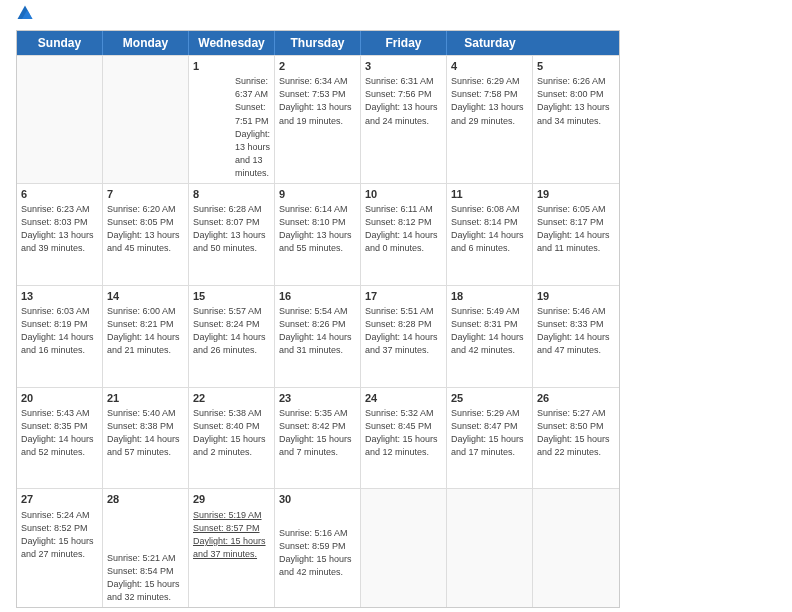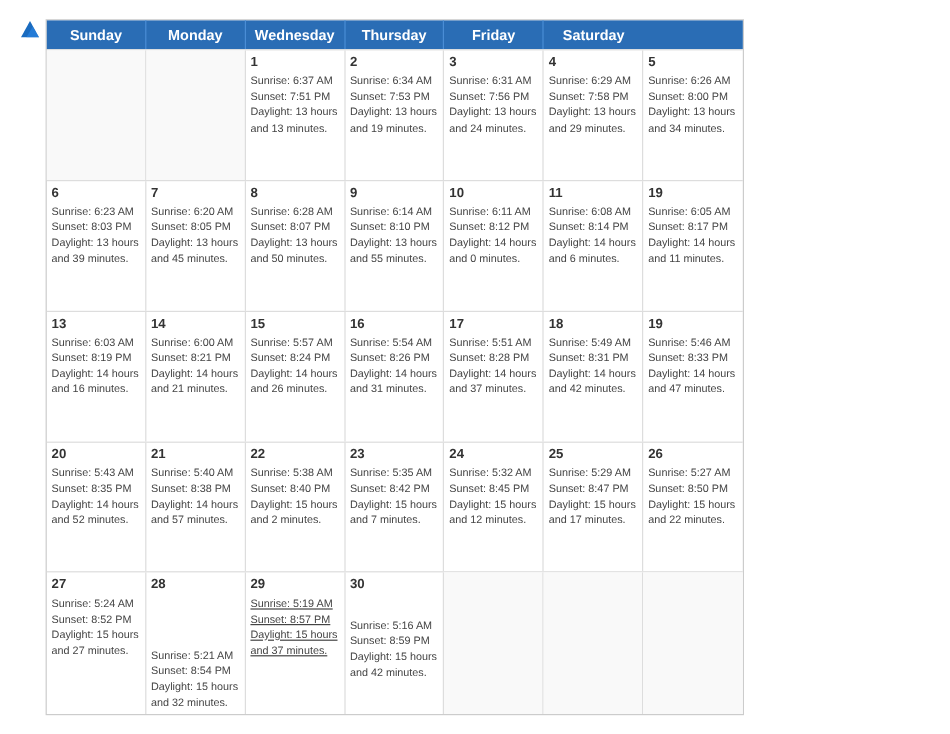--- a/index.html
+++ b/index.html
@@ -6,23 +6,23 @@
     body {
       font-family: Arial, sans-serif;
       background: #fff;
       width: 792px;
       height: 612px;
       overflow: hidden;
     }
     .page {
       width: 636px;
       height: 612px;
-      padding: 16px 16px;
-      display: flex;
-      flex-direction: row;
+      padding: 4px 16px;
+      display: flex;
+      flex-direction: column;
     }
     .header {
       display: flex;
       justify-content: space-between;
       align-items: flex-start;
       margin-bottom: 8px;
     }
     .logo {
       display: flex;
       align-items: center;
@@ -136,21 +136,21 @@
         <div class="cal-header-cell">Thursday</div>
         <div class="cal-header-cell">Friday</div>
         <div class="cal-header-cell">Saturday</div>
       </div>
     <div class="cal-body">
     <div class="cal-row">
           <div class="cal-cell empty"></div>
           <div class="cal-cell empty"></div>
           <div class="cal-cell">
             <span class="day-num">1</span>
-            <div class="cell-text" style="white-space: pre-line;">Sunrise: 6:37 AM
+            <div class="cell-text" style="white-space: pre-line; margin-left: 42px;">Sunrise: 6:37 AM
 Sunset: 7:51 PM
 Daylight: 13 hours
 and 13 minutes.</div>
           </div>
           <div class="cal-cell">
             <span class="day-num">2</span>
             <div class="cell-text" style="white-space: pre-line;">Sunrise: 6:34 AM
 Sunset: 7:53 PM
 Daylight: 13 hours
 and 19 minutes.</div>

